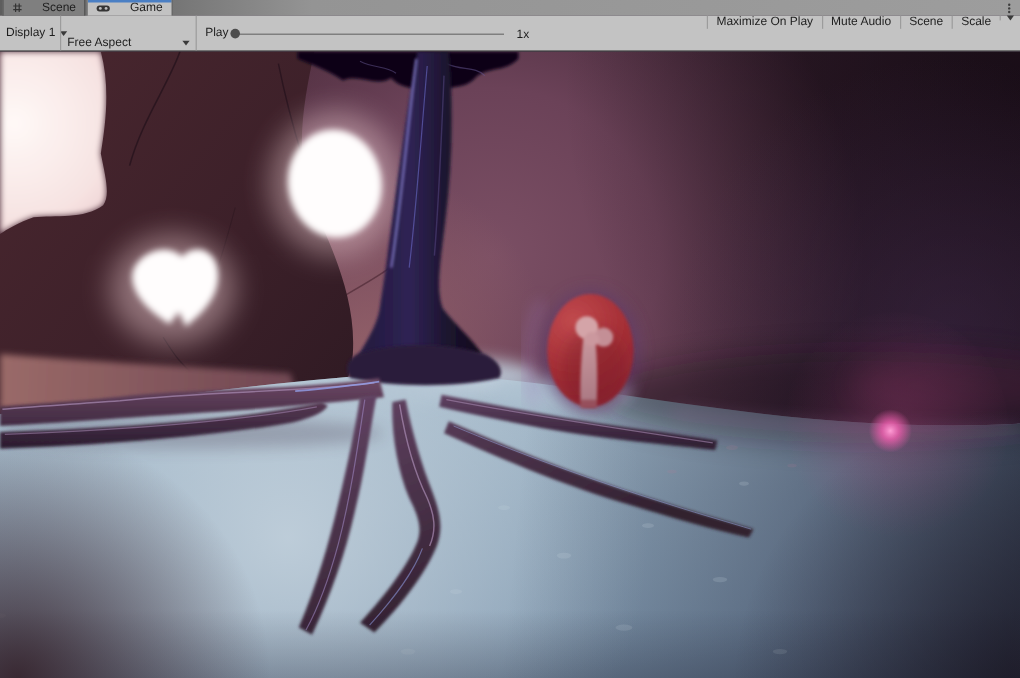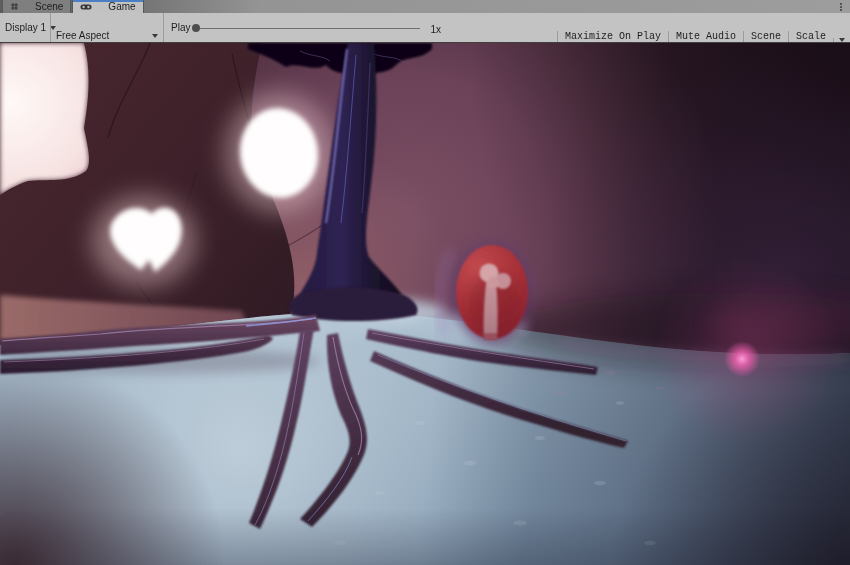--- a/index.html
+++ b/index.html
@@ -50,21 +50,21 @@
     width:0;height:0;margin-left:4px;
     border-left:3px solid transparent;border-right:3px solid transparent;
     border-top:4px solid #3a3a3a;
   }
   .tb-sep{width:1px;background:#9c9c9c;margin:0;}
   .scale-label{display:flex;align-items:center;padding:0 2px 0 7px;}
   .slider{position:relative;width:232px;height:14px;align-self:center;cursor:pointer;}
   .slider .track{position:absolute;left:3px;right:4px;top:7px;height:1px;background:#6f6f6f;}
   .slider .knob{position:absolute;left:0;top:3px;width:8px;height:8px;border-radius:50%;background:#4d4d4d;}
   .scale-value{display:flex;align-items:center;padding:16px 6px;}
-  .right-group{margin-left:auto;display:flex;align-items:flex-end;font-family:Liberation Mono, monospace;}
+  .right-group{margin-left:auto;display:flex;align-items:flex-start;}
   .rb{display:flex;align-items:center;padding:0 7px;border-left:1px solid #9c9c9c;cursor:pointer;white-space:nowrap;}
   .rb.arrow-only{padding:0 5px;}
 
   
   .gameview{width:850px;height:534px;position:relative;background:#241826;overflow:hidden;}
   .gameview svg{display:block;}
 
   
   .bottom-strip{height:3px;background:#aeaeae;border-top:1px solid #888888;}
 </style>

